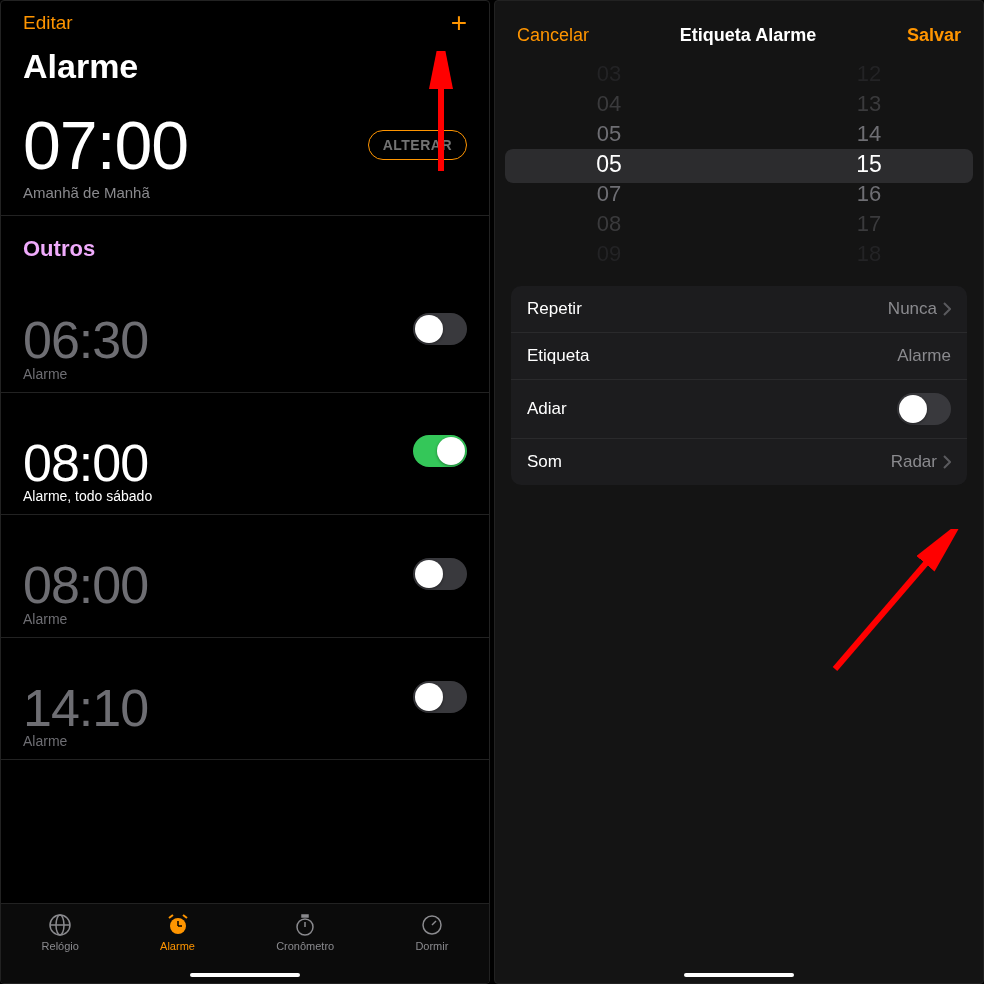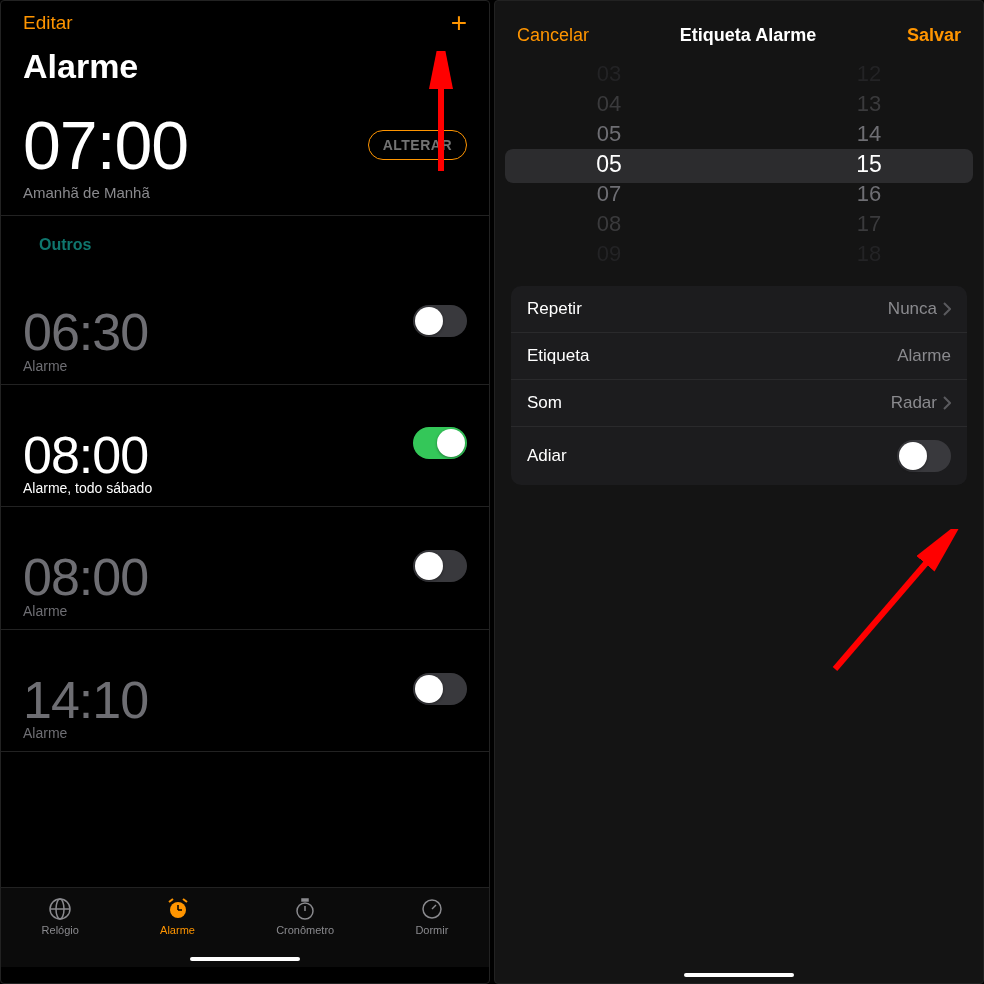--- a/index.html
+++ b/index.html
@@ -14,39 +14,39 @@
 .title1 { color: #fff; font-size: 34px; font-weight: 700; padding: 4px 22px 16px; }
 
 .sleep-section { padding: 0 22px; border-bottom: 1px solid #222; }
 .sleep-head { display: flex; align-items: center; color: #fff; font-size: 19px; font-weight: 600; gap: 8px; }
 .sleep-head svg { flex-shrink: 0; }
 .sleep-row { display: flex; justify-content: space-between; align-items: center; margin-top: 4px; }
 .sleep-time { color: #fff; font-size: 68px; font-weight: 300; letter-spacing: -1px; }
 .change-btn { border: 1px solid #ff9500; color: #737373; background: transparent; border-radius: 18px; padding: 6px 14px; font-size: 14px; font-weight: 600; letter-spacing: 0.5px; }
 .sleep-sub { color: #8a8a8e; font-size: 15px; padding-bottom: 14px; }
 
-.others-title { color: #0f766e; font-size: 16px; font-weight: 600; padding: 20px 22px 8px; margin-left: 16px; }
+.others-title { color: #f0abfc; font-size: 22px; font-weight: 600; padding: 20px 22px 8px; }
 
 .alarm-row { padding: 6px 22px 10px; border-bottom: 1px solid #222; display: flex; justify-content: space-between; align-items: center; }
 .alarm-time { font-size: 52px; font-weight: 300; letter-spacing: -1px; line-height: 1.05; }
 .alarm-time.off { color: #6e6e73; }
 .alarm-time.on { color: #fff; }
 .alarm-label { font-size: 14px; margin-top: -2px; }
 .alarm-label.off { color: #6e6e73; }
 .alarm-label.on { color: #fff; }
 .alarm-left { display: flex; flex-direction: column; margin-top: 37px; }
 
 .toggle { width: 54px; height: 32px; border-radius: 16px; position: relative; flex-shrink: 0; }
 .toggle .knob { position: absolute; width: 28px; height: 28px; border-radius: 50%; background: #fff; top: 2px; box-shadow: 0 1px 3px rgba(0,0,0,0.4); }
 .toggle.off { background: #39393d; }
 .toggle.off .knob { left: 2px; }
 .toggle.on { background: #34c759; }
 .toggle.on .knob { right: 2px; }
 
-.tabbar { position: absolute; bottom: 16px; left: 0; right: 0; height: 80px; background: #0b0b0b; border-top: 1px solid #222; display: flex; justify-content: space-around; align-items: flex-start; padding-top: 8px; }
+.tabbar { position: absolute; bottom: 0; left: 0; right: 0; height: 80px; background: #0b0b0b; border-top: 1px solid #222; display: flex; justify-content: space-around; align-items: flex-start; padding-top: 8px; }
 .tab { display: flex; flex-direction: column; align-items: center; gap: 2px; }
 .tab span { font-size: 11px; color: #8a8a8e; }
 .tab.active span { color: #ff9500; }
 .home-ind1 { position: absolute; bottom: 6px; left: 50%; transform: translateX(-50%); width: 110px; height: 4px; background: #fff; border-radius: 2px; }
 
 
 .nav2 { display: flex; justify-content: space-between; align-items: center; padding: 24px 22px 10px; }
 .nav2 .cancel { color: #ff9500; font-size: 18px; }
 .nav2 .title2 { color: #fff; font-size: 18px; font-weight: 600; }
 .nav2 .save { color: #ff9500; font-size: 18px; font-weight: 600; }
@@ -219,33 +219,33 @@
         <svg class="chev" width="8" height="14" viewBox="0 0 8 14" fill="none" stroke="#5a5a5e" stroke-width="2">
             <polyline points="1,1 7,7 1,13"></polyline>
           </svg>
       </span>
     </div>
     <div class="set-row">
       <span class="set-label">Etiqueta</span>
       <span class="set-value">Alarme</span>
     </div>
     <div class="set-row">
+      <span class="set-label">Adiar</span>
+      <div class="toggle off">
+          <div class="knob"></div>
+        </div>
+    </div>
+    <div class="set-row">
       <span class="set-label">Som</span>
       <span class="set-value">
         <span>Radar</span>
         <svg class="chev" width="8" height="14" viewBox="0 0 8 14" fill="none" stroke="#5a5a5e" stroke-width="2">
             <polyline points="1,1 7,7 1,13"></polyline>
           </svg>
       </span>
-    </div>
-    <div class="set-row">
-      <span class="set-label">Adiar</span>
-      <div class="toggle off">
-          <div class="knob"></div>
-        </div>
     </div>
   </div>
 
   <div class="home-ind2"></div>
 
   <div class="arrow" style="left:320px; top:528px;">
     <svg width="150" height="150">
         <defs>
           <marker id="ah2" markerWidth="10" markerHeight="10" refX="5" refY="2" orient="auto">
             <polygon points="0,0 10,2 0,4" fill="#ff0000"></polygon>

